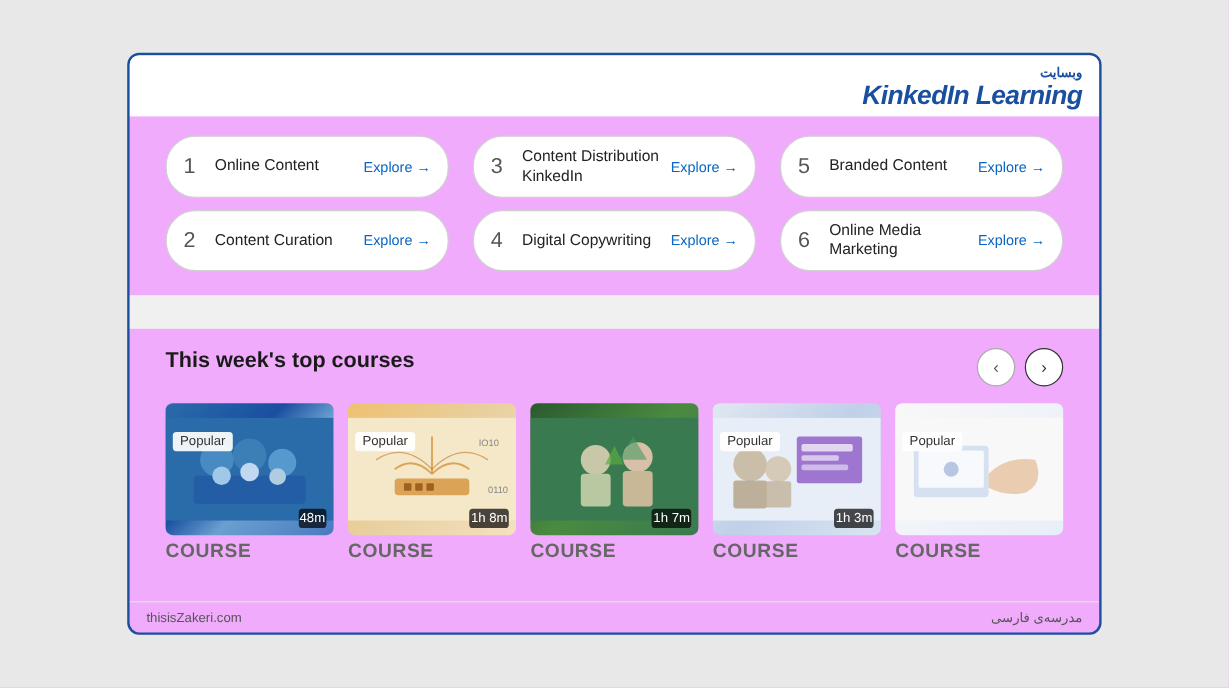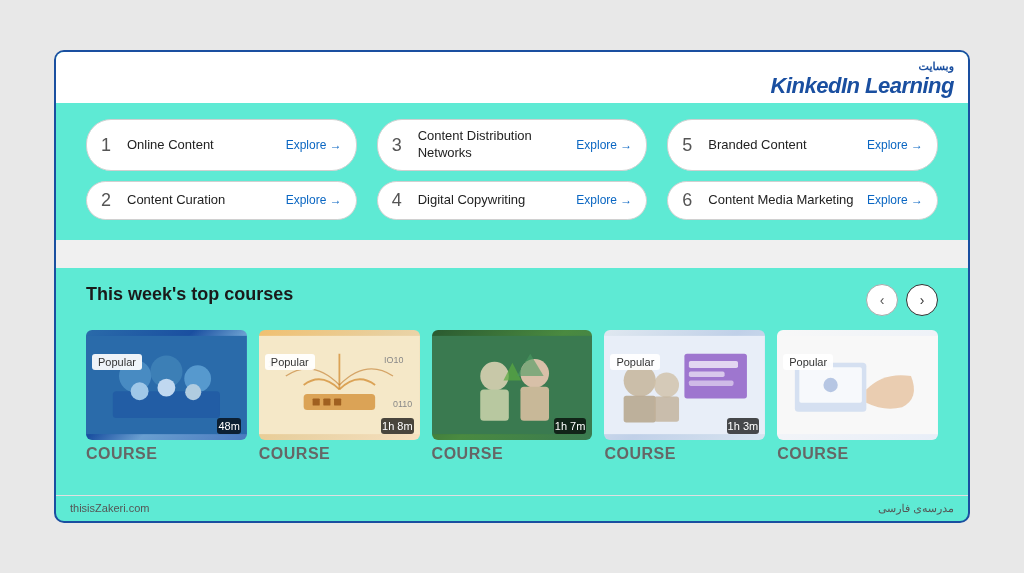--- a/index.html
+++ b/index.html
@@ -5,22 +5,22 @@
     * { box-sizing: border-box; margin: 0; padding: 0; }
     body {
       font-family: -apple-system, BlinkMacSystemFont, 'Segoe UI', Arial, sans-serif;
       background: #e8e8e8;
       display: flex;
       justify-content: center;
       align-items: center;
       min-height: 100vh;
     }
     .outer-frame {
-      width: 916px;
-      background: #5eead4;
+      width: 812px;
+      background: #f0abfc;
       border: 2px solid #1a4fa0;
       border-radius: 10px;
       overflow: hidden;
       position: relative;
     }
     .top-bar {
       background: white;
       padding: 8px 14px 4px;
       text-align: right;
     }
@@ -209,41 +209,41 @@
   <div class="content-area">
 
     <div class="skills-grid" id="skills-container">
         <div class="skill-item">
       <span class="skill-number">1</span>
       <span class="skill-name">Online Content</span>
       <a class="explore-link" href="#">Explore →</a>
     </div>
         <div class="skill-item">
       <span class="skill-number">3</span>
-      <span class="skill-name">Content Distribution Networks</span>
+      <span class="skill-name">Content Distribution KinkedIn</span>
       <a class="explore-link" href="#">Explore →</a>
     </div>
         <div class="skill-item">
       <span class="skill-number">5</span>
       <span class="skill-name">Branded Content</span>
       <a class="explore-link" href="#">Explore →</a>
     </div>
         <div class="skill-item">
       <span class="skill-number">2</span>
       <span class="skill-name">Content Curation</span>
       <a class="explore-link" href="#">Explore →</a>
     </div>
         <div class="skill-item">
       <span class="skill-number">4</span>
       <span class="skill-name">Digital Copywriting</span>
       <a class="explore-link" href="#">Explore →</a>
     </div>
         <div class="skill-item">
       <span class="skill-number">6</span>
-      <span class="skill-name">Content Media Marketing</span>
+      <span class="skill-name">Online Media Marketing</span>
       <a class="explore-link" href="#">Explore →</a>
     </div>
       </div>
 
     <div class="divider-bar"></div>
 
     <div class="section-header">
       <h2 class="section-title">This week's top courses</h2>
       <div class="nav-buttons">
         <button class="nav-btn" id="prev-btn">‹</button>

